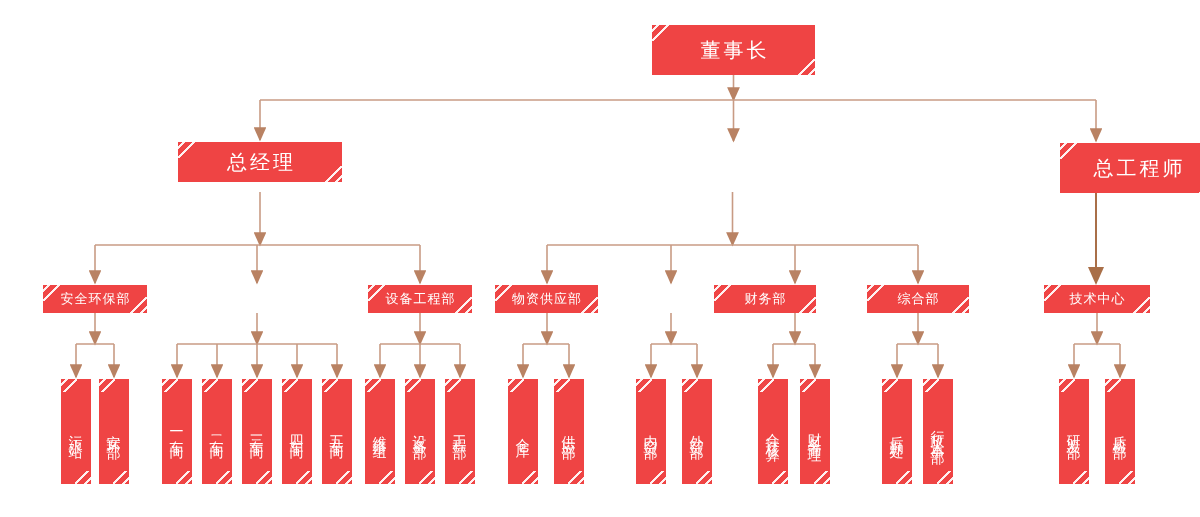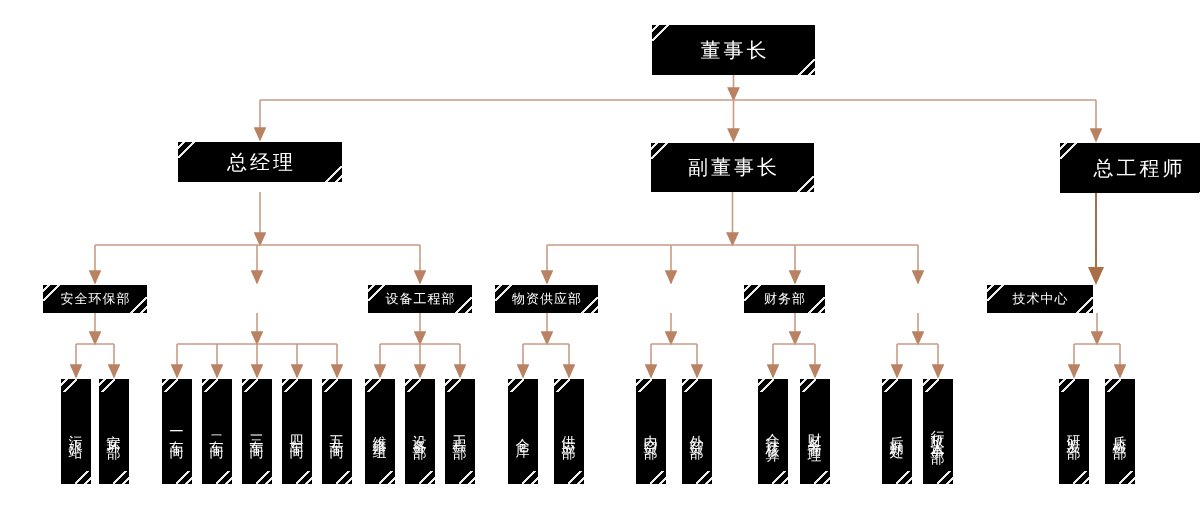--- a/index.html
+++ b/index.html
@@ -1,19 +1,19 @@
 <!DOCTYPE html>
 <html><head>
 <meta charset="utf-8">
 <style>
   html,body{margin:0;padding:0;background:#ffffff;font-family:"Liberation Sans","DejaVu Sans",sans-serif;}
   #canvas{position:relative;width:1200px;height:517px;background:#ffffff;overflow:hidden;}
   #connectors{position:absolute;left:0;top:0;width:1200px;height:517px;pointer-events:none;}
 
-  .box{position:absolute;background:#000000;color:#fff;display:flex;align-items:center;justify-content:center;box-sizing:border-box;}
+  .box{position:absolute;background:#ef4444;color:#fff;display:flex;align-items:center;justify-content:center;box-sizing:border-box;}
   .box::before{content:"";position:absolute;top:0;left:0;width:24px;height:16px;
     background:linear-gradient(135deg,rgba(255,255,255,0) 3px,rgba(255,255,255,.92) 3px 5.5px,rgba(255,255,255,0) 5.5px 10px,rgba(255,255,255,.92) 10px 12.5px,rgba(255,255,255,0) 12.5px);}
   .box::after{content:"";position:absolute;bottom:0;right:0;width:24px;height:16px;transform:rotate(180deg);
     background:linear-gradient(135deg,rgba(255,255,255,0) 3px,rgba(255,255,255,.92) 3px 5.5px,rgba(255,255,255,0) 5.5px 10px,rgba(255,255,255,.92) 10px 12.5px,rgba(255,255,255,0) 12.5px);}
   .v-node::before,.v-node::after{width:16px;height:13px;}
 
   .lvl1 .lbl,.lvl2 .lbl{font-size:20px;letter-spacing:3px;text-indent:3px;}
   .lvl3 .lbl{font-size:13px;letter-spacing:1px;text-indent:1px;}
   .v-node{width:30px;height:105px;}
   .v-node .lbl{writing-mode:vertical-rl;font-size:14px;letter-spacing:5px;line-height:1;}
@@ -114,40 +114,40 @@
     </g>
   </svg>
 
   <div class="box lvl1" style="left:652px;top:25px;width:163px;height:50px">
       <span class="lbl">董事长</span>
     </div>
 
   <div class="box lvl2" style="left:178px;top:142px;width:164px;height:40px">
       <span class="lbl">总经理</span>
     </div>
-  <div class="box lvl2" style="left:651px;top:143px;width:163px;height:49px">
-      <span class="lbl">副董事长</span>
-    </div>
   <div class="box lvl2" style="left:1060px;top:143px;width:156px;height:50px">
       <span class="lbl">总工程师</span>
     </div>
 
   <div class="box lvl3" style="left:43px;top:285px;width:104px;height:28px">
       <span class="lbl">安全环保部</span>
     </div>
   <div class="box lvl3" style="left:368px;top:285px;width:104px;height:28px">
       <span class="lbl">设备工程部</span>
     </div>
   <div class="box lvl3" style="left:495px;top:285px;width:103px;height:28px">
       <span class="lbl">物资供应部</span>
     </div>
-  <div class="box lvl3" style="left:744px;top:285px;width:81px;height:28px">
+  <div class="box lvl3" style="left:714px;top:285px;width:102px;height:28px">
       <span class="lbl">财务部</span>
     </div>
-  <div class="box lvl3" style="left:987px;top:285px;width:106px;height:28px">
+  <div class="box lvl3" style="left:867px;top:285px;width:102px;height:28px">
+      <span class="lbl">综合部</span>
+    </div>
+  <div class="box lvl3" style="left:1044px;top:285px;width:106px;height:28px">
       <span class="lbl">技术中心</span>
     </div>
 
   <div class="box v-node" style="left:61px;top:379px">
       <span class="lbl">污水站</span>
     </div>
   <div class="box v-node" style="left:99px;top:379px">
       <span class="lbl">安环部</span>
     </div>
   <div class="box v-node" style="left:162px;top:379px">

